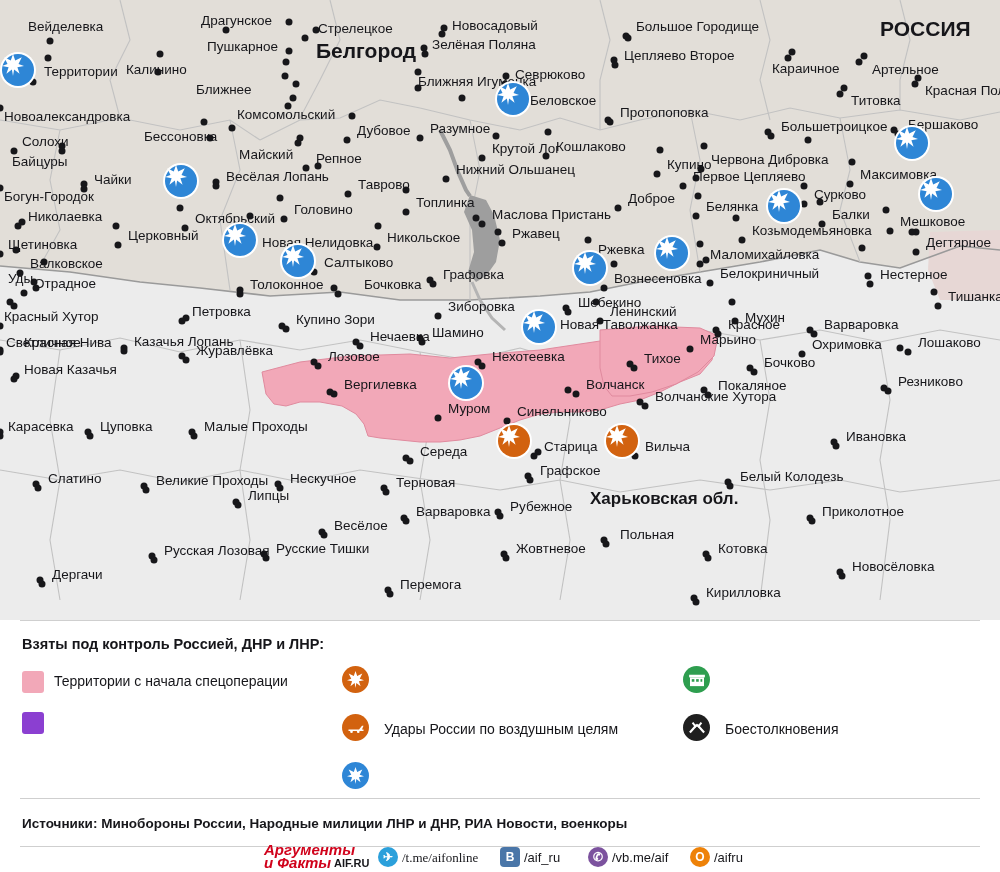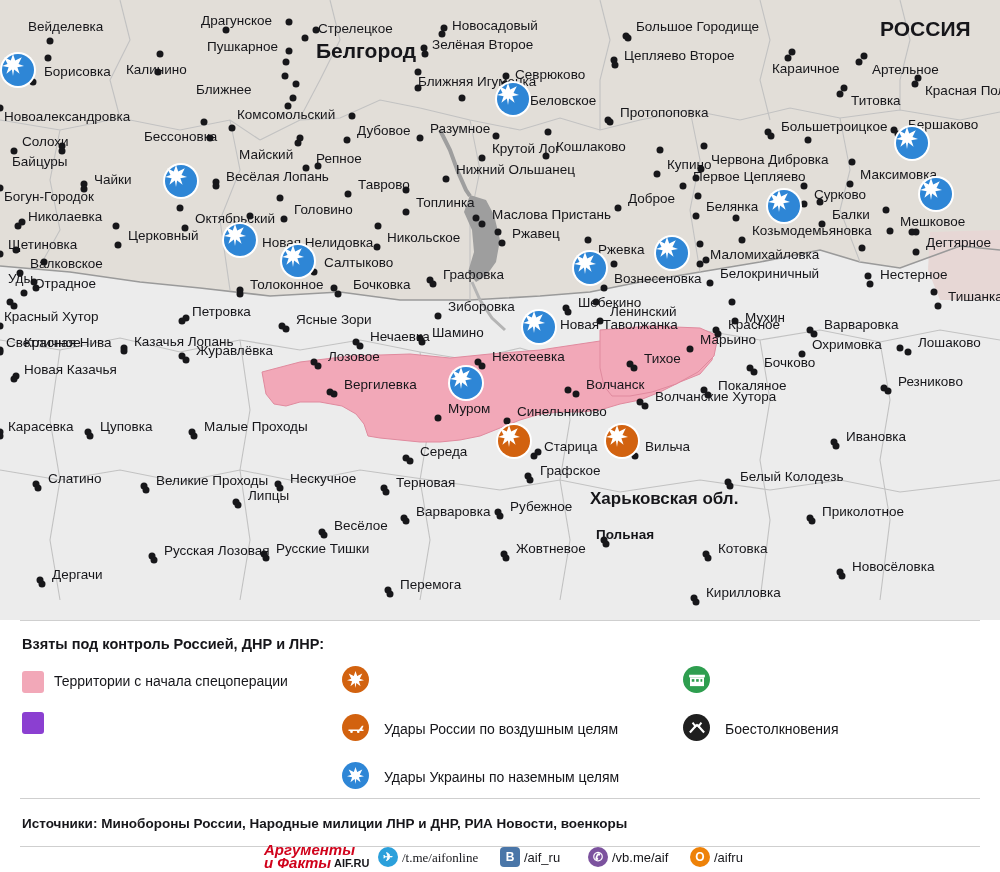--- a/index.html
+++ b/index.html
@@ -238,33 +238,33 @@
     <div class="dot" style="left: 628px; top: 452px;"></div>
     <div class="dot" style="left: 50px; top: 41px;"></div>
     <div class="lbl" style="left: 28px; top: 20px;">Вейделевка</div>
     <div class="dot" style="left: 289px; top: 22px;"></div>
     <div class="lbl" style="left: 201px; top: 14px;">Драгунское</div>
     <div class="dot" style="left: 305px; top: 38px;"></div>
     <div class="lbl" style="left: 318px; top: 22px;">Стрелецкое</div>
     <div class="dot" style="left: 442px; top: 34px;"></div>
     <div class="lbl" style="left: 452px; top: 19px;">Новосадовый</div>
     <div class="dot" style="left: 425px; top: 54px;"></div>
-    <div class="lbl" style="left: 432px; top: 38px;">Зелёная Второе</div>
+    <div class="lbl" style="left: 432px; top: 38px;">Зелёная Поляна</div>
     <div class="dot" style="left: 626px; top: 36px;"></div>
     <div class="lbl" style="left: 636px; top: 20px;">Большое Городище</div>
     <div class="dot" style="left: 289px; top: 51px;"></div>
     <div class="lbl" style="left: 207px; top: 40px;">Пушкарное</div>
     <div class="dot" style="left: 615px; top: 65px;"></div>
     <div class="lbl" style="left: 624px; top: 49px;">Цепляево Второе</div>
     <div class="dot" style="left: 792px; top: 52px;"></div>
     <div class="lbl" style="left: 772px; top: 62px;">Караичное</div>
     <div class="dot" style="left: 859px; top: 62px;"></div>
     <div class="lbl" style="left: 872px; top: 63px;">Артельное</div>
     <div class="dot" style="left: 33px; top: 82px;"></div>
-    <div class="lbl" style="left: 44px; top: 65px;">Борисовка</div>
+    <div class="lbl" style="left: 44px; top: 65px;">Территории</div>
     <div class="dot" style="left: 160px; top: 54px;"></div>
     <div class="lbl" style="left: 126px; top: 63px;">Калинино</div>
     <div class="dot" style="left: 285px; top: 76px;"></div>
     <div class="lbl" style="left: 196px; top: 83px;">Ближнее</div>
     <div class="dot" style="left: 418px; top: 72px;"></div>
     <div class="lbl" style="left: 418px; top: 75px;">Ближняя Игуменка</div>
     <div class="dot" style="left: 505px; top: 84px;"></div>
     <div class="lbl" style="left: 515px; top: 68px;">Севрюково</div>
     <div class="dot" style="left: 915px; top: 84px;"></div>
     <div class="lbl" style="left: 925px; top: 84px;">Красная Поляна</div>
@@ -362,21 +362,21 @@
     <div class="lbl" style="left: 710px; top: 248px;">Маломихайловка</div>
     <div class="dot" style="left: 870px; top: 284px;"></div>
     <div class="lbl" style="left: 880px; top: 268px;">Нестерное</div>
     <div class="dot" style="left: 36px; top: 288px;"></div>
     <div class="lbl" style="left: 8px; top: 272px;">Уды</div>
     <div class="dot" style="left: 24px; top: 293px;"></div>
     <div class="lbl" style="left: 34px; top: 277px;">Отрадное</div>
     <div class="dot" style="left: 240px; top: 294px;"></div>
     <div class="lbl" style="left: 250px; top: 278px;">Толоконное</div>
     <div class="dot" style="left: 338px; top: 294px;"></div>
-    <div class="lbl" style="left: 353px; top: 278px;">Бочковка</div>
+    <div class="lbl" style="left: 364px; top: 278px;">Бочковка</div>
     <div class="dot" style="left: 433px; top: 284px;"></div>
     <div class="lbl" style="left: 443px; top: 268px;">Графовка</div>
     <div class="dot" style="left: 604px; top: 288px;"></div>
     <div class="lbl" style="left: 614px; top: 272px;">Вознесеновка</div>
     <div class="dot" style="left: 710px; top: 283px;"></div>
     <div class="lbl" style="left: 720px; top: 267px;">Белокриничный</div>
     <div class="dot" style="left: 938px; top: 306px;"></div>
     <div class="lbl" style="left: 948px; top: 290px;">Тишанка</div>
     <div class="dot" style="left: 14px; top: 306px;"></div>
     <div class="lbl" style="left: 24px; top: 290px; margin-top: 46px;">Красная Нива</div>
@@ -388,21 +388,21 @@
     <div class="lbl" style="left: 448px; top: 300px;">Зиборовка</div>
     <div class="dot" style="left: 568px; top: 312px;"></div>
     <div class="lbl" style="left: 578px; top: 296px;">Шебекино</div>
     <div class="dot" style="left: 600px; top: 321px;"></div>
     <div class="lbl" style="left: 610px; top: 305px;">Ленинский</div>
     <div class="dot" style="left: 735px; top: 321px;"></div>
     <div class="lbl" style="left: 745px; top: 303px; margin-top: 8px;">Мухин</div>
     <div class="dot" style="left: 814px; top: 334px;"></div>
     <div class="lbl" style="left: 824px; top: 318px;">Варваровка</div>
     <div class="dot" style="left: 286px; top: 329px;"></div>
-    <div class="lbl" style="left: 296px; top: 313px;">Ясные Зори</div>
+    <div class="lbl" style="left: 296px; top: 313px;">Купино Зори</div>
     <div class="dot" style="left: 360px; top: 346px;"></div>
     <div class="lbl" style="left: 370px; top: 330px;">Нечаевка</div>
     <div class="dot" style="left: 422px; top: 342px;"></div>
     <div class="lbl" style="left: 432px; top: 326px;">Шамино</div>
     <div class="dot" style="left: 550px; top: 334px;"></div>
     <div class="lbl" style="left: 560px; top: 318px;">Новая Таволжанка</div>
     <div class="dot" style="left: 718px; top: 334px;"></div>
     <div class="lbl" style="left: 728px; top: 318px;">Красное</div>
     <div class="dot" style="left: 0px; top: 352px;"></div>
     <div class="lbl" style="left: 6px; top: 336px;">Светличное</div>
@@ -470,21 +470,21 @@
     <div class="lbl" style="left: 248px; top: 489px;">Липцы</div>
     <div class="dot" style="left: 500px; top: 516px;"></div>
     <div class="lbl" style="left: 510px; top: 500px;">Рубежное</div>
     <div class="dot" style="left: 812px; top: 521px;"></div>
     <div class="lbl" style="left: 822px; top: 505px;">Приколотное</div>
     <div class="dot" style="left: 406px; top: 521px;"></div>
     <div class="lbl" style="left: 416px; top: 505px;">Варваровка</div>
     <div class="dot" style="left: 324px; top: 535px;"></div>
     <div class="lbl" style="left: 334px; top: 519px;">Весёлое</div>
     <div class="dot" style="left: 606px; top: 544px;"></div>
-    <div class="lbl" style="left: 596px; top: 528px; font-weight: bold;">Польная</div>
+    <div class="lbl" style="left: 620px; top: 528px;">Польная</div>
     <div class="dot" style="left: 708px; top: 558px;"></div>
     <div class="lbl" style="left: 718px; top: 542px;">Котовка</div>
     <div class="dot" style="left: 154px; top: 560px;"></div>
     <div class="lbl" style="left: 164px; top: 544px;">Русская Лозовая</div>
     <div class="dot" style="left: 266px; top: 558px;"></div>
     <div class="lbl" style="left: 276px; top: 542px;">Русские Тишки</div>
     <div class="dot" style="left: 506px; top: 558px;"></div>
     <div class="lbl" style="left: 516px; top: 542px;">Жовтневое</div>
     <div class="dot" style="left: 842px; top: 576px;"></div>
     <div class="lbl" style="left: 852px; top: 560px;">Новосёловка</div>
@@ -591,21 +591,20 @@
         <circle cx="15" cy="12" r="1.8" fill="#ffffff"></circle>
       </svg>
   </div>
   <div class="lg-item" style="left:384px;top:101px;">Удары России по воздушным целям</div>
 
   <div class="lg-ic m-blue" style="left:342px;top:142px;">
     <svg class="burst" width="17" height="17" viewBox="0 0 20 20">
         <path d="M10 0 L12 6 L18 3 L15 9 L20 11 L14 12 L16 18 L11 14 L10 20 L9 14 L4 18 L6 12 L0 11 L5 9 L2 3 L8 6 Z" fill="#ffffff"></path>
       </svg>
   </div>
-  <div class="lg-item" style="left:384px;top:149px;">Удары Украины по наземным целям</div>
 
   <div class="lg-ic" style="left:683px;top:46px;background:#2e9e4f;">
     <svg width="16" height="14" viewBox="0 0 18 16">
         <rect x="1" y="5" width="16" height="10" fill="#ffffff"></rect>
         <rect x="3" y="7" width="3" height="3" fill="#2e9e4f"></rect>
         <rect x="8" y="7" width="3" height="3" fill="#2e9e4f"></rect>
         <rect x="13" y="7" width="2" height="3" fill="#2e9e4f"></rect>
         <rect x="0" y="2" width="18" height="3" fill="#ffffff"></rect>
       </svg>
   </div>

